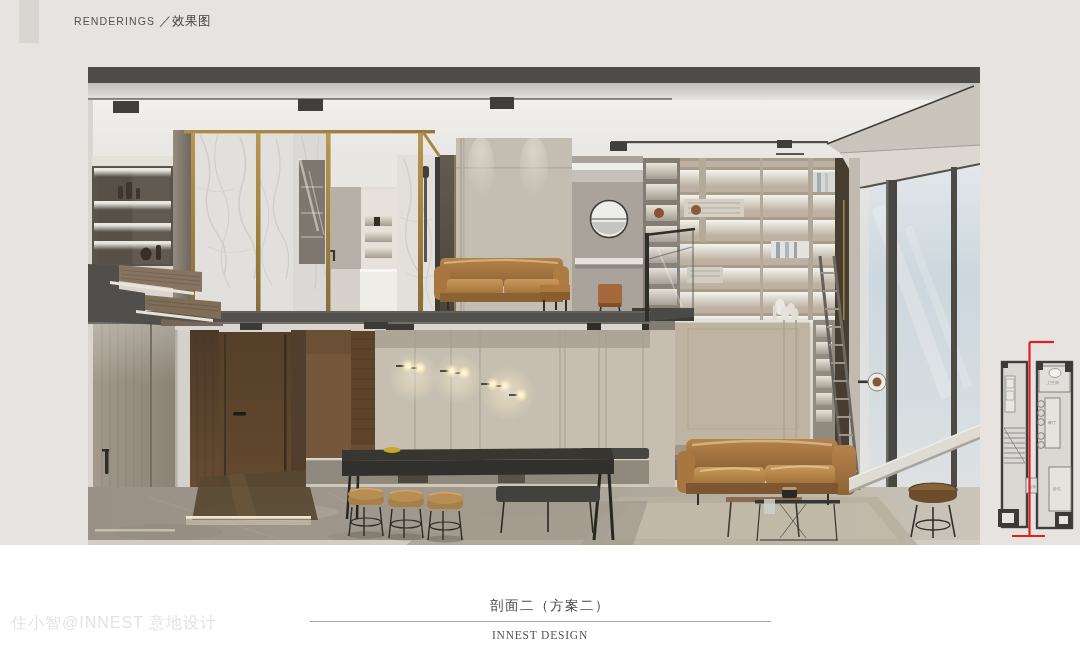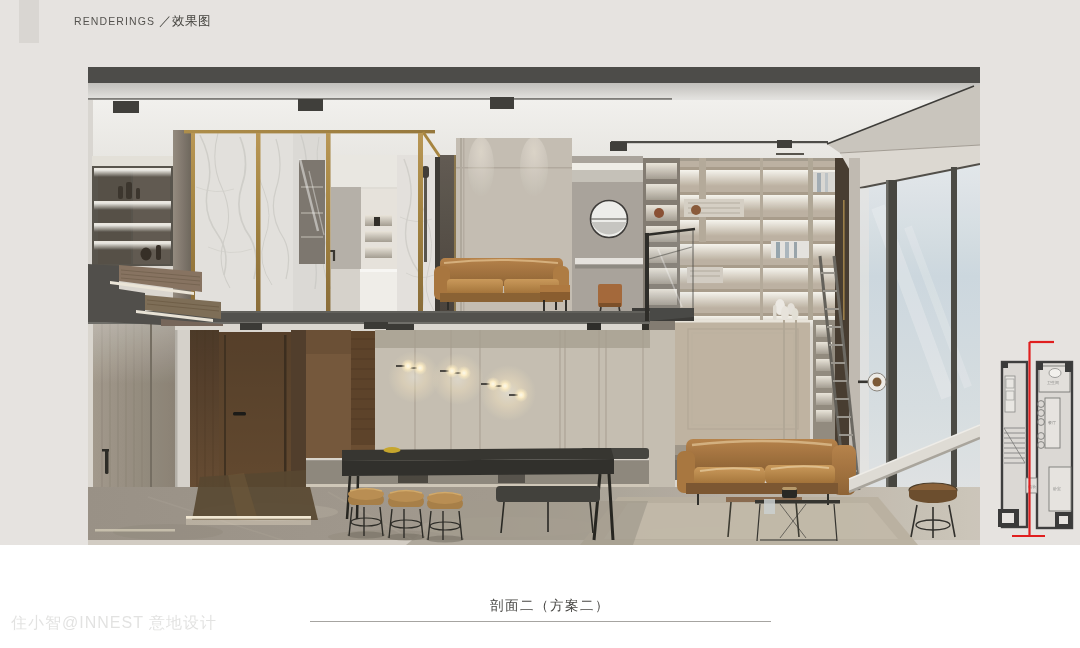--- a/index.html
+++ b/index.html
@@ -695,15 +695,16 @@
 <path d="M17,196 L50,196"></path>
 </g>
 </svg>
 
 <div class="wband"></div>
 
 <div class="cap">剖面二（方案二）</div>
 
 <div class="capline"></div>
 
+<div class="brand">INNEST DESIGN</div>
 
 <div class="wm">住小智@INNEST 意地设计</div>
 </div>
 
 </body></html>

